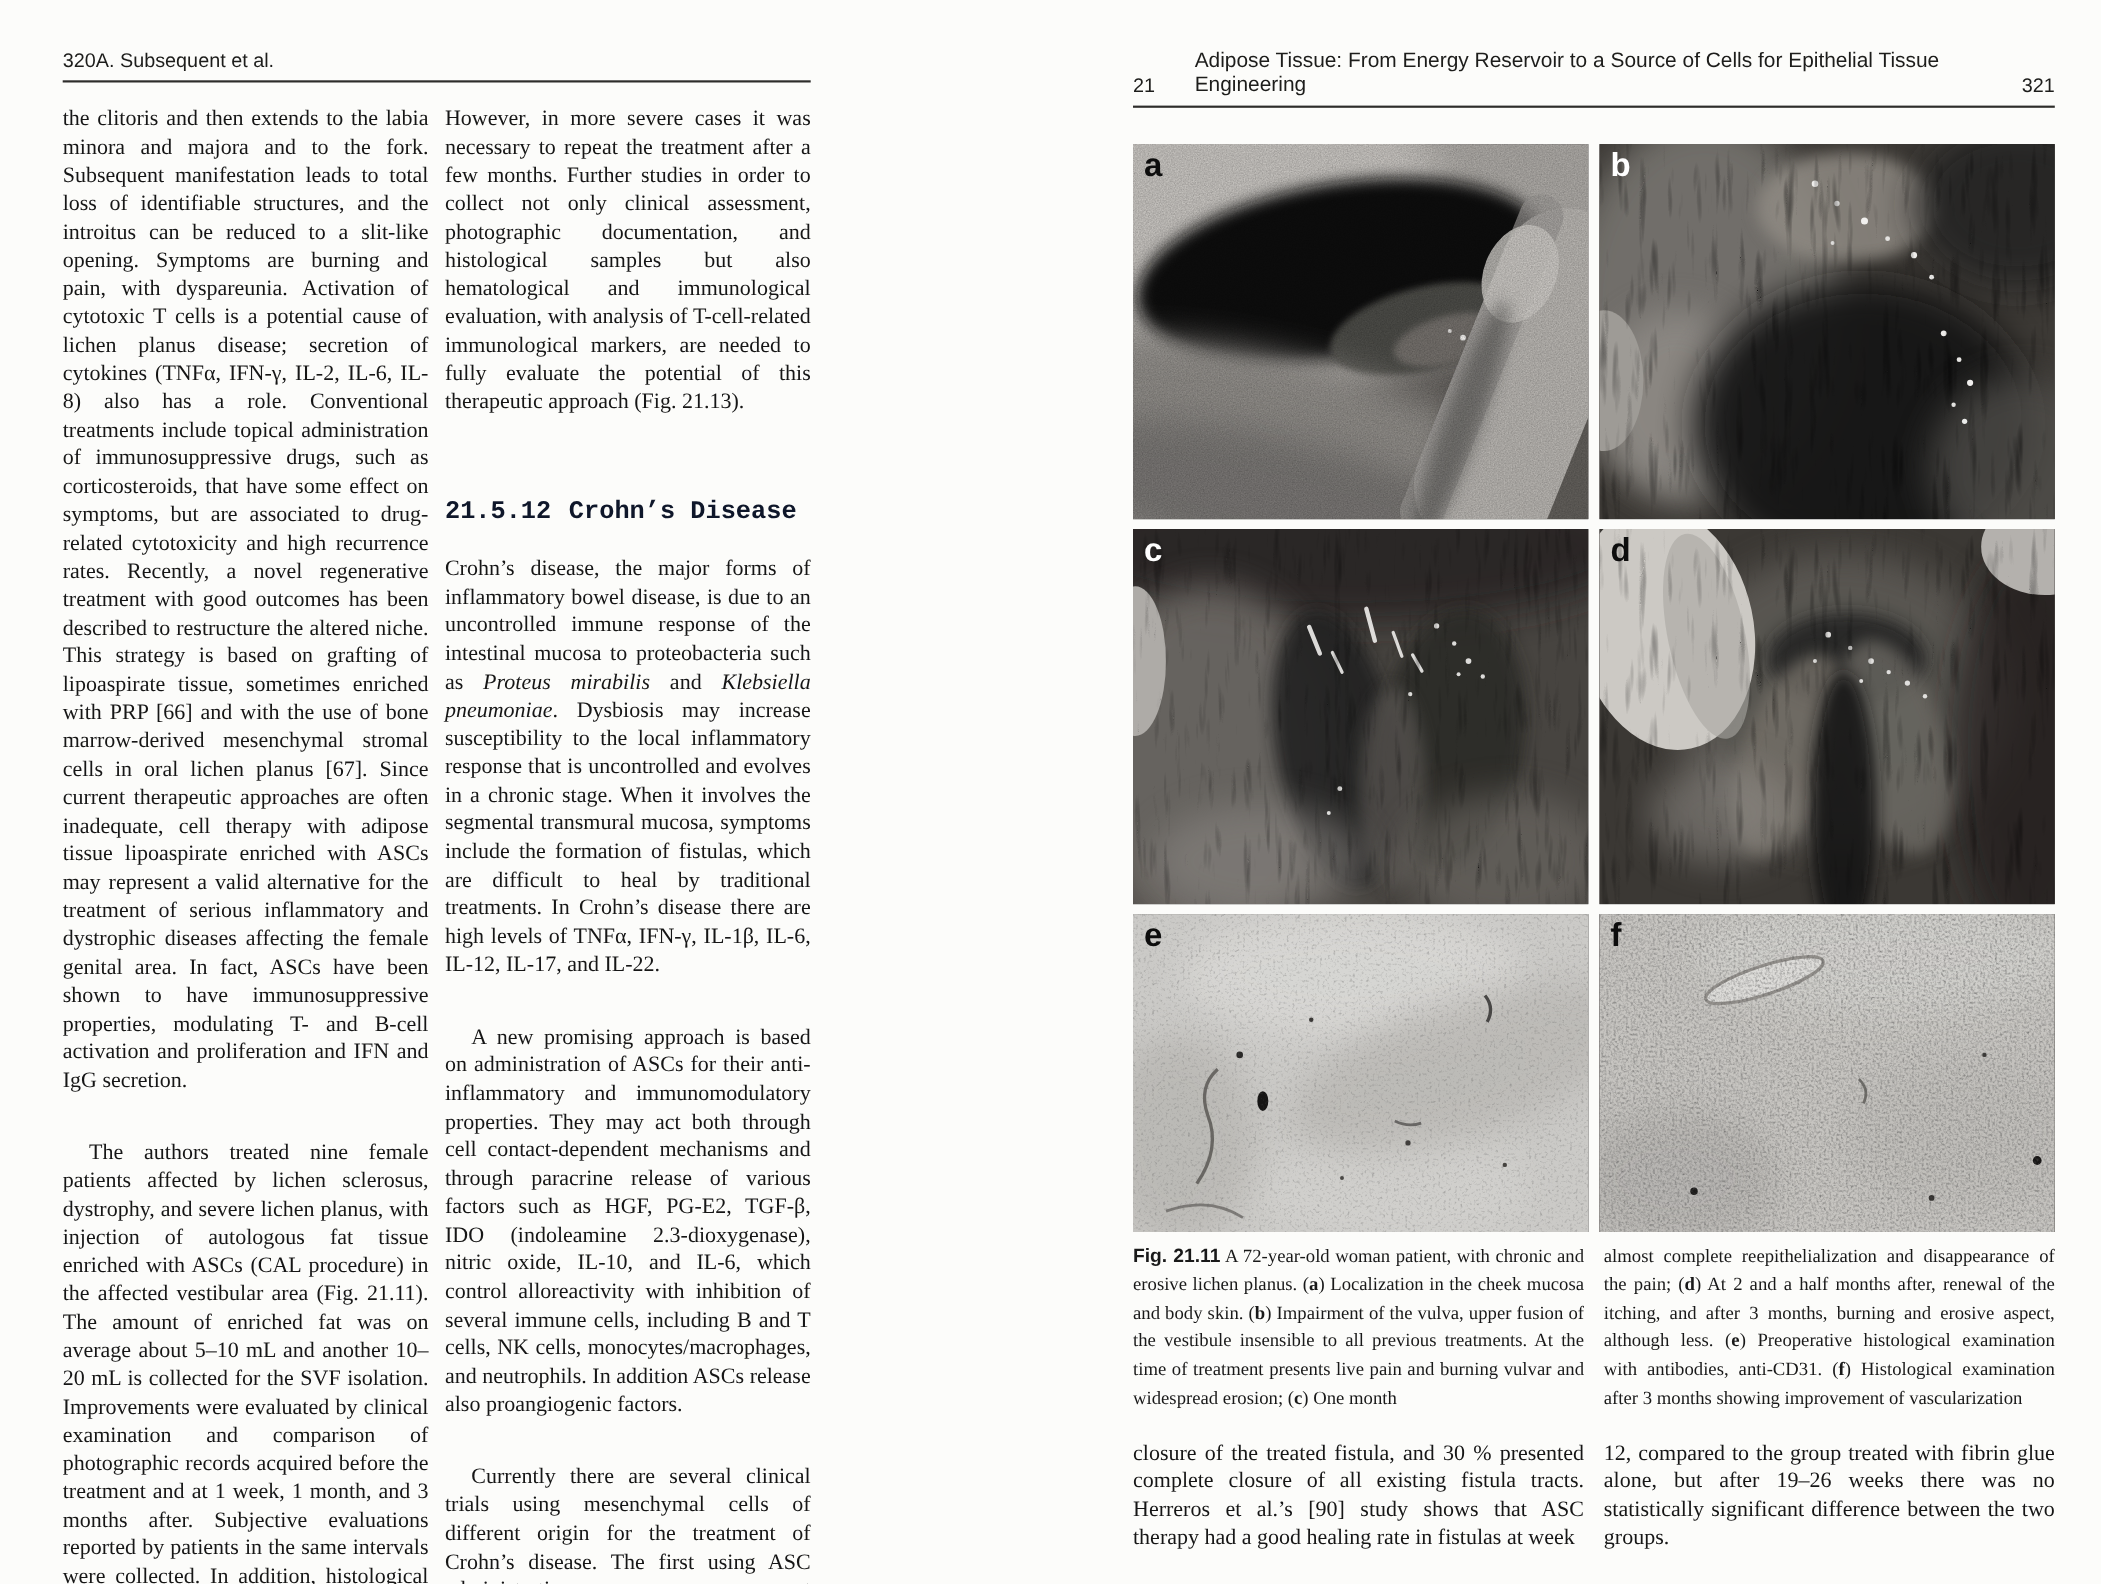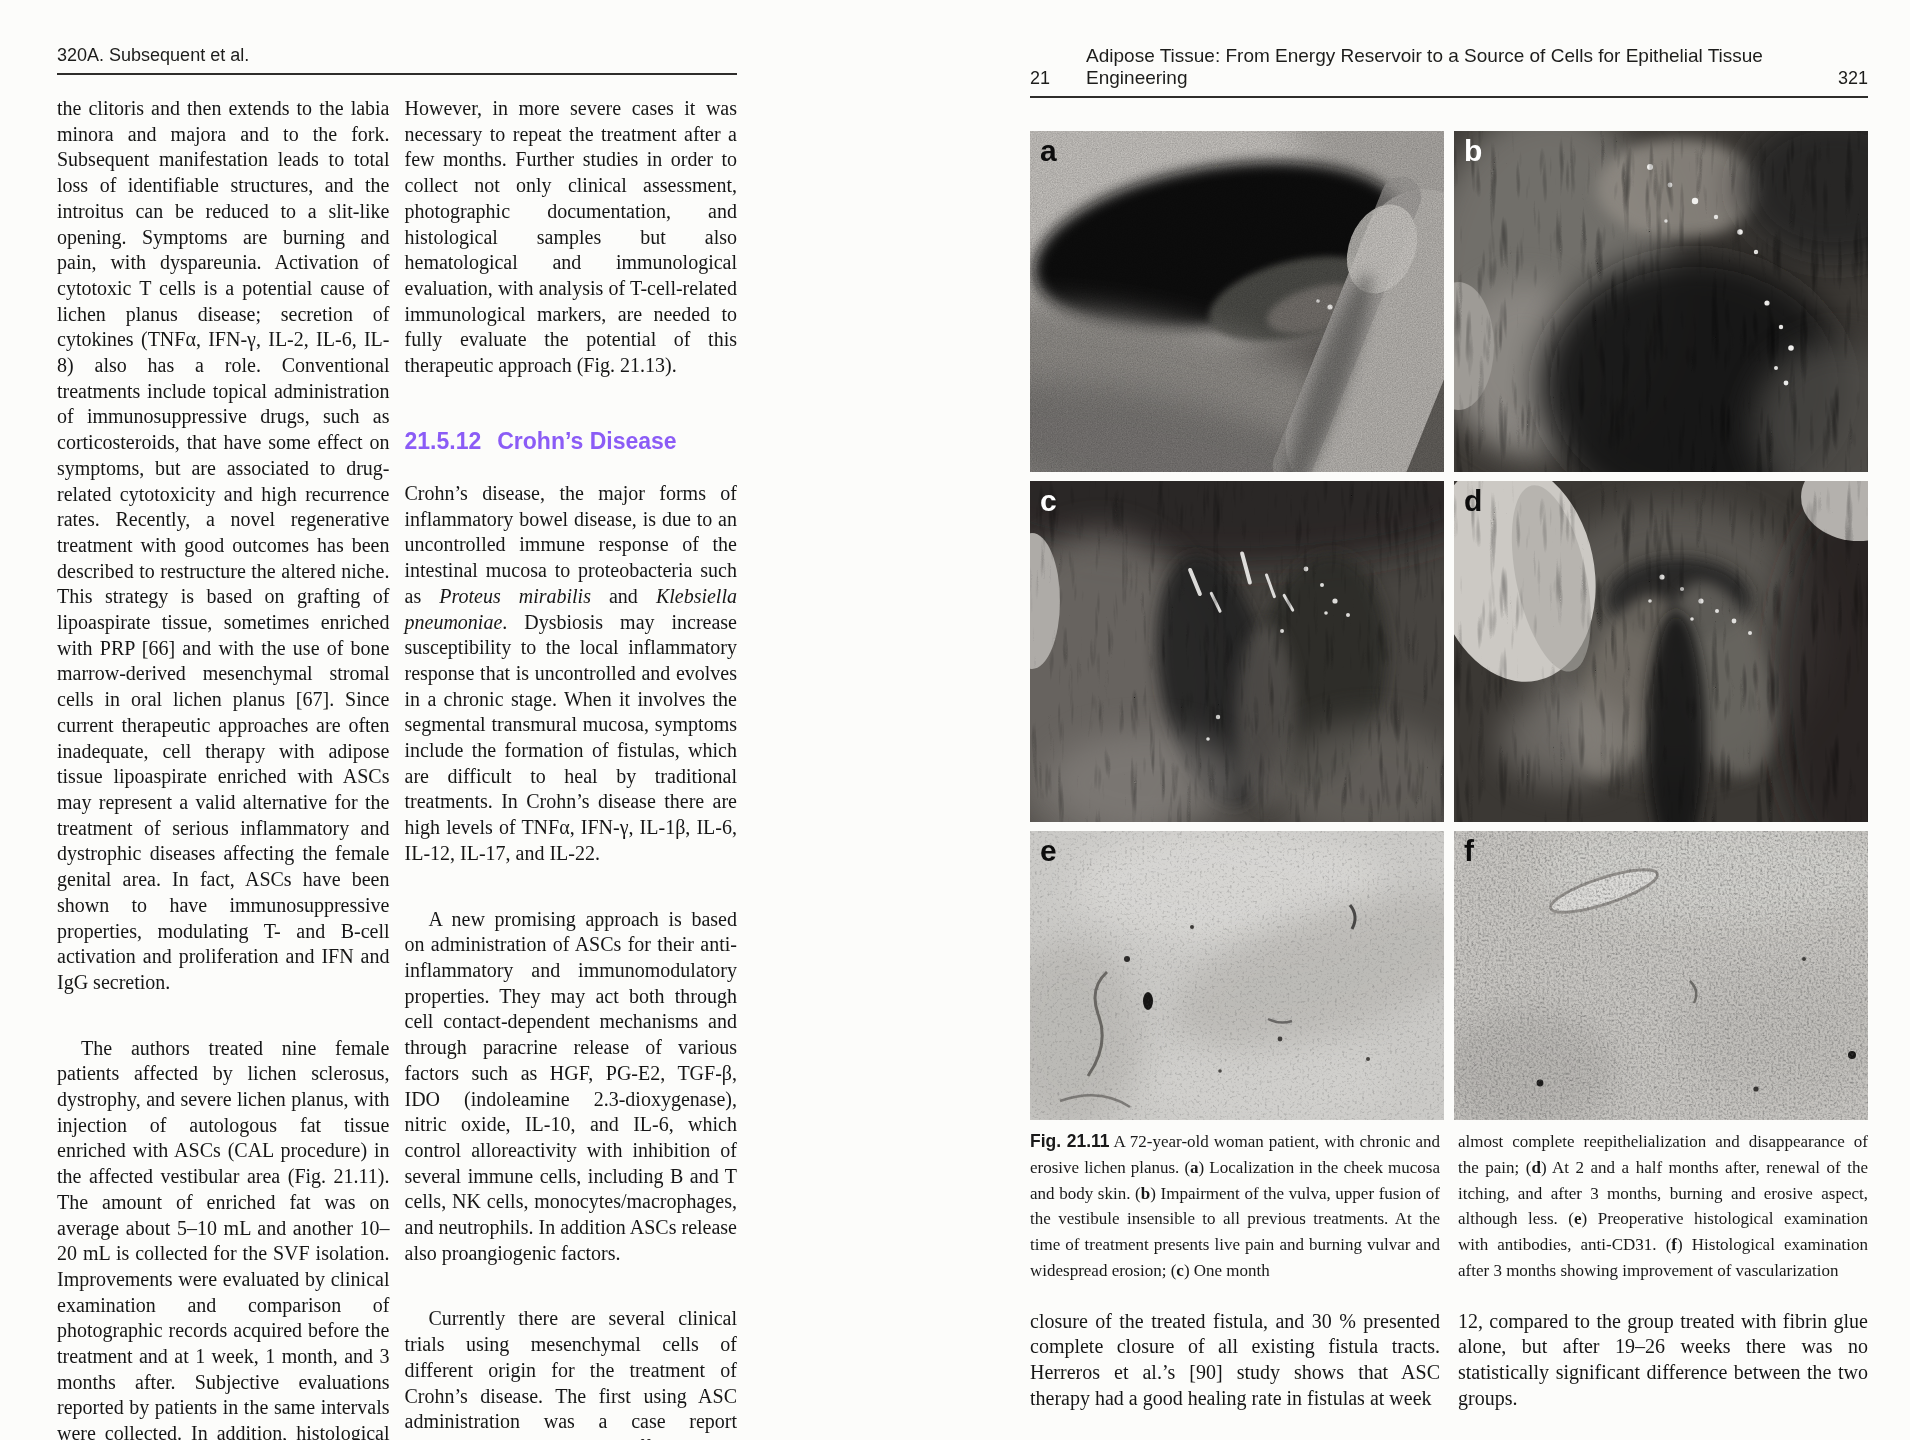--- a/index.html
+++ b/index.html
@@ -14,22 +14,22 @@
     padding-bottom:7px;border-bottom:2.5px solid #2e2d2b;}
   .rh-group{display:flex;align-items:flex-end;gap:36px;}
   .rh-title{font-size:19px;}
 
   .two-col{display:flex;gap:15px;}
   .lp-cols{margin-top:21px;}
   .col{width:332.5px;text-align:justify;font-size:20px;line-height:25.7px;}
   p{margin:0;}
   p.indent{text-indent:24px;margin-top:40px;}
 
-  .section-heading{font-family:Liberation Sans, sans-serif;font-weight:bold;font-size:23px;
-    color:#8b5cf6;display:flex;gap:16px;text-align:left;margin:50px 0 27px 0;line-height:1.1;}
+  .section-heading{font-family:Liberation Mono, monospace;font-weight:bold;font-size:23px;
+    color:#0f172a;display:flex;gap:16px;text-align:left;margin:74px 0 27px 0;line-height:1.1;}
 
   .panel-grid{margin-top:33px;display:grid;grid-template-columns:414px 414px;gap:9px 10px;}
   .panel{position:relative;overflow:hidden;background:#3a3835;}
   .panel.r12{height:341px;}
   .panel.r3{height:289px;}
   .panel svg{position:absolute;left:0;top:0;width:100%;height:100%;display:block;}
   .plabel{position:absolute;top:5px;left:10px;font-family:"Liberation Sans",sans-serif;
     font-weight:bold;font-size:30px;line-height:1;}
   .plabel.light{color:#ffffff;}
   .plabel.dark{color:#0d0d0d;}

